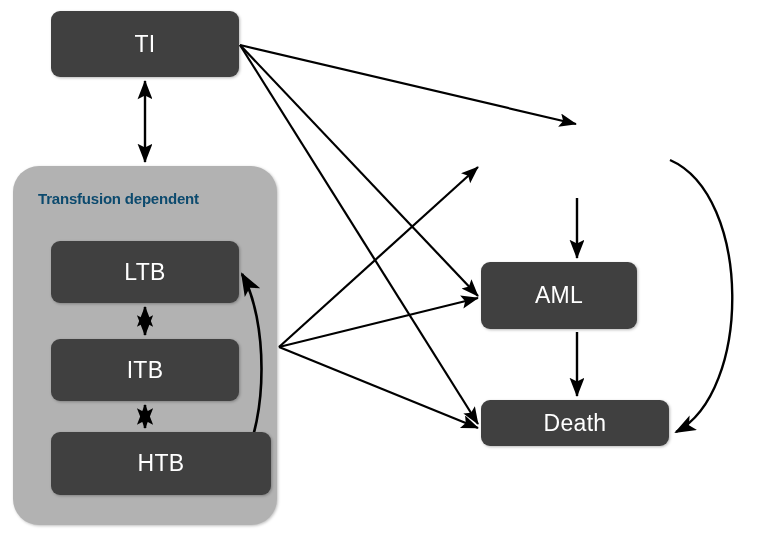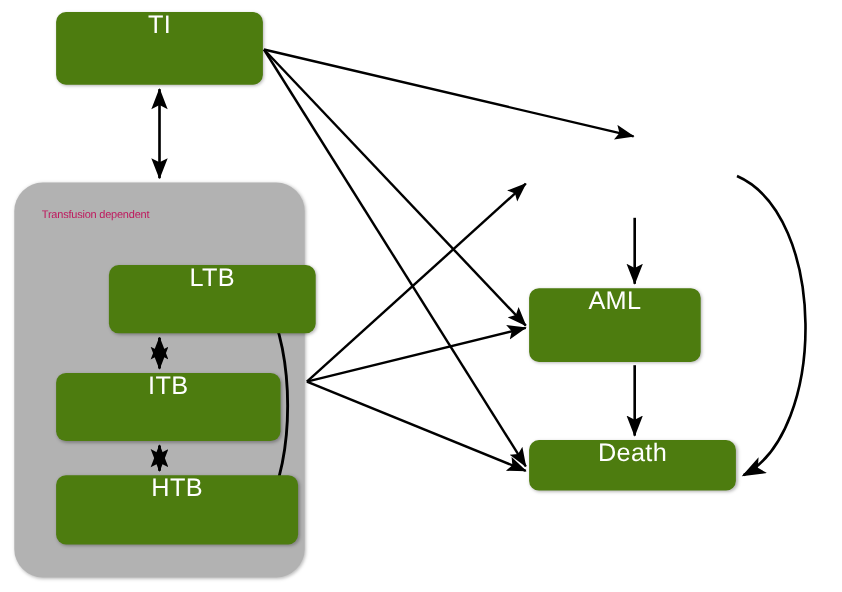--- a/index.html
+++ b/index.html
@@ -27,33 +27,33 @@
     height: 538px;
   }
   .group-box {
     position: absolute;
     background: #b2b2b2;
     border-radius: 26px;
     box-shadow: 1px 1px 3px rgba(0,0,0,0.25);
   }
   .group-title {
     position: absolute;
-    font-weight: normal;
-    font-size: 10px;
-    color: #be185d;
+    font-weight: bold;
+    font-size: 15px;
+    color: #0c4a6e;
     letter-spacing: -0.2px;
     white-space: nowrap;
   }
   .node {
     position: absolute;
-    background: #4d7c0f;
+    background: #404040;
     border-radius: 9px;
     box-shadow: 1px 1px 3px rgba(0,0,0,0.28);
     display: flex;
-    align-items: flex-start;
+    align-items: center;
     justify-content: center;
   }
   .node-label {
     color: #ffffff;
     font-size: 23px;
     font-weight: normal;
     letter-spacing: 0.3px;
     line-height: 1;
     white-space: nowrap;
   }
@@ -106,25 +106,25 @@
 
     <line x1="577" y1="332" x2="577" y2="396" stroke="#000000" stroke-width="2.4" marker-end="url(#ah)"></line>
 
     <path d="M 670,160 C 752,196 752,392 676,432" fill="none" stroke="#000000" stroke-width="2.4" marker-end="url(#ahc)"></path>
   </svg>
 
   <div class="node" style="left:51px; top:11px; width:188px; height:66px;">
     <span class="node-label">TI</span>
   </div>
 
-  <div class="node" style="left:51px; top:241px; width:188px; height:62px;margin-left:48px;">
+  <div class="node" style="left:51px; top:241px; width:188px; height:62px;">
     <span class="node-label">LTB</span>
   </div>
 
-  <div class="node" style="left:51px; top:339px; width:204px; height:62px;">
+  <div class="node" style="left:51px; top:339px; width:188px; height:62px;">
     <span class="node-label">ITB</span>
   </div>
 
   <div class="node" style="left:51px; top:432px; width:220px; height:63px;">
     <span class="node-label">HTB</span>
   </div>
 
 
   <div class="node" style="left:481px; top:262px; width:156px; height:67px;">
     <span class="node-label">AML</span>

